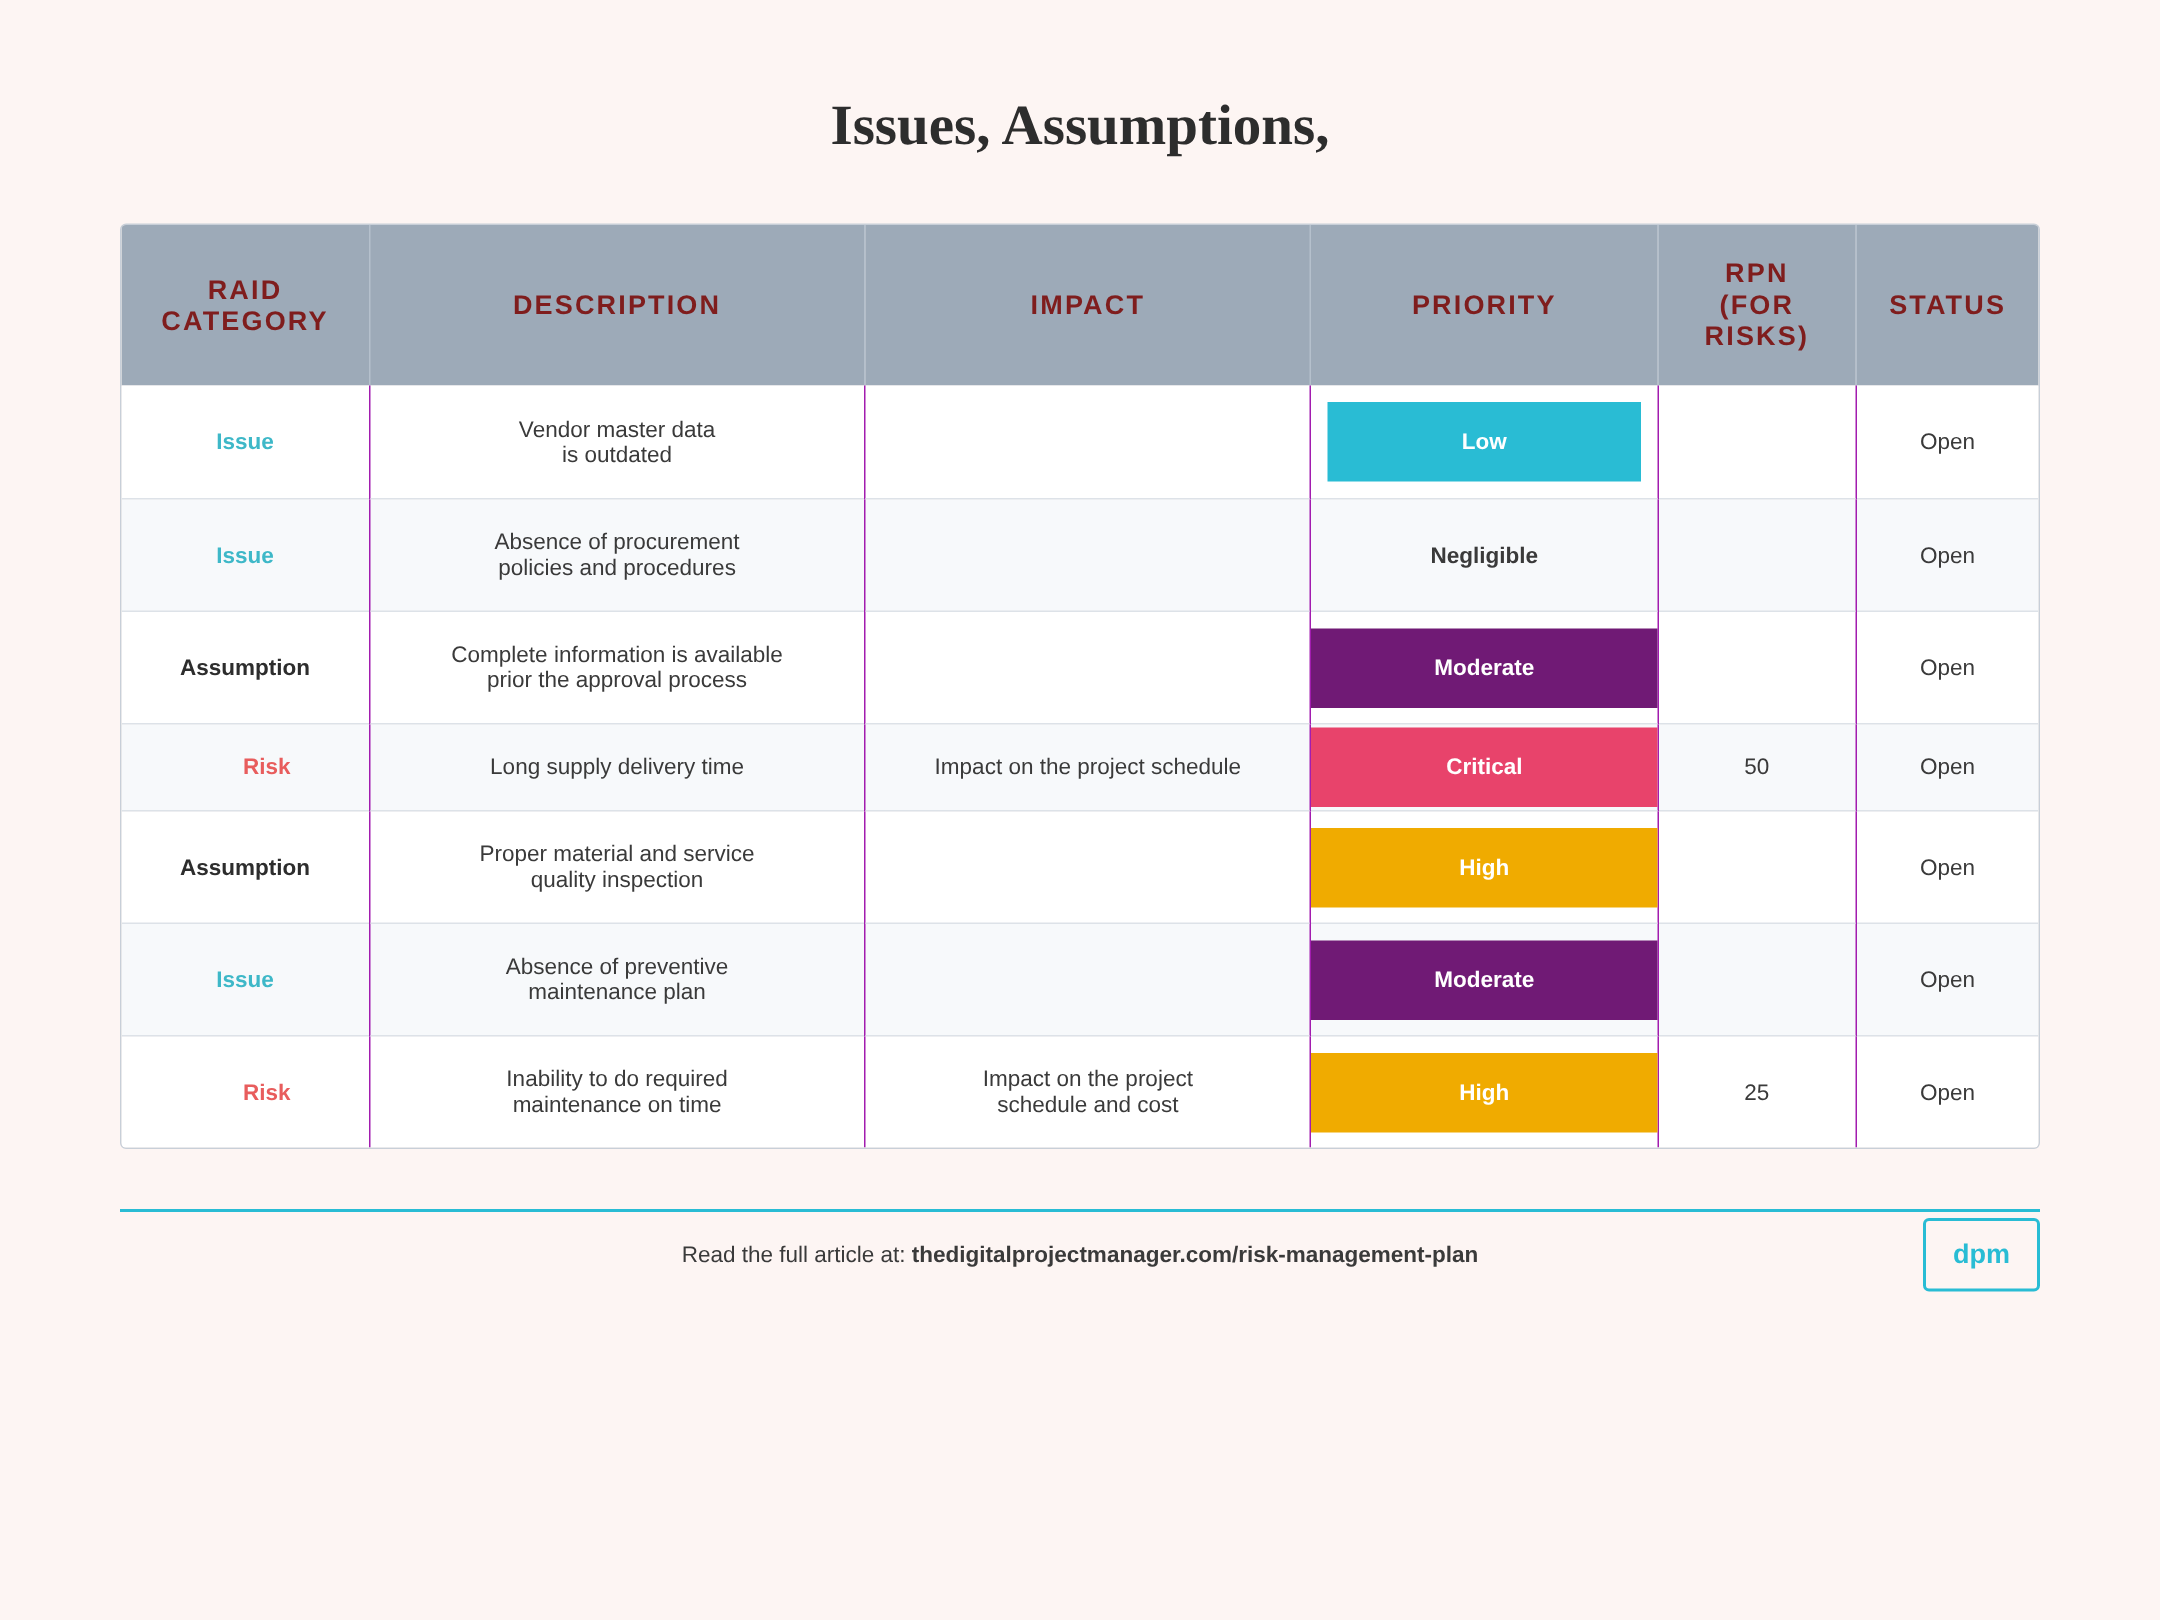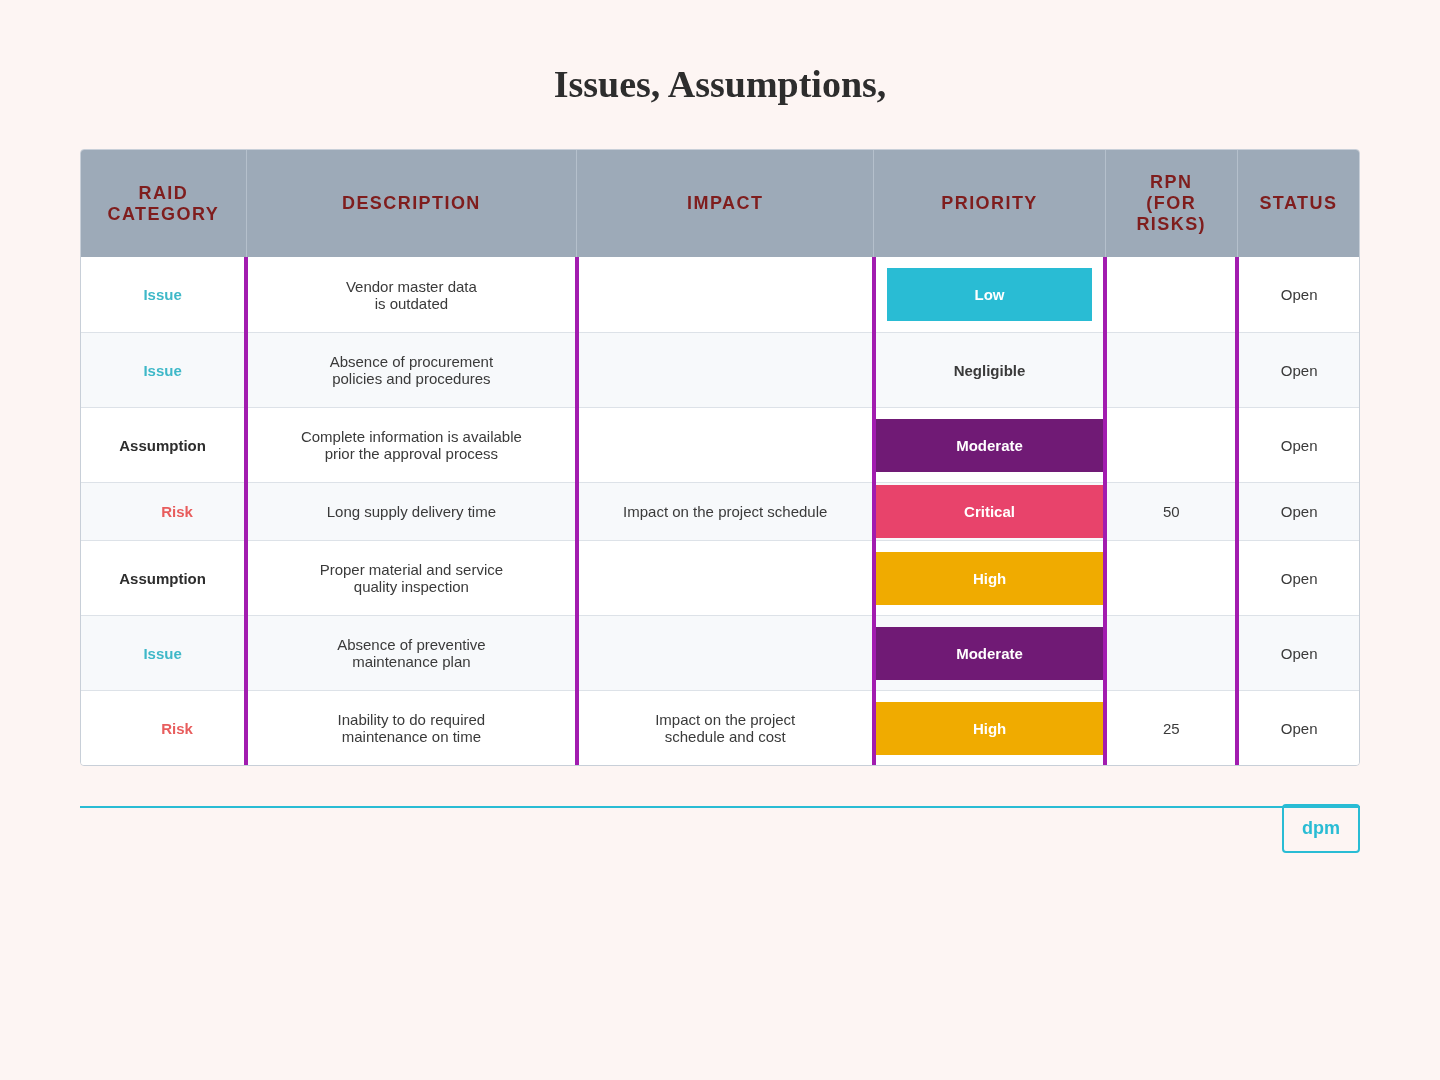--- a/index.html
+++ b/index.html
@@ -68,21 +68,21 @@
     tbody tr:last-child {
       border-bottom: none;
     }
 
     tbody td {
       text-align: center;
       padding: 20px 16px;
       font-size: 15px;
       color: #3a3a3a;
       font-family: Arial, sans-serif;
-      border-right: 4px solid #a21caf;
+      border-right: 1px solid #a21caf;
       background-color: #ffffff;
       vertical-align: middle;
     }
 
     tbody td:last-child {
       border-right: none;
     }
 
     tbody tr:nth-child(even) td {
       background-color: #f7f9fb;
@@ -259,14 +259,17 @@
 schedule and cost</td>
           <td class="priority-cell" style="padding: 0px;"><span class="priority-badge priority-high">High</span></td>
           <td>25</td>
           <td>Open</td>
         </tr>
       </tbody>
   </table>
 </div>
 
 <div class="footer">
+  <p class="footer-text">
+    <span>Read the full article at: </span><strong>thedigitalprojectmanager.com/risk-management-plan</strong>
+  </p>
   <div class="dpm-logo">dpm</div>
 </div>
 
 </body></html>

